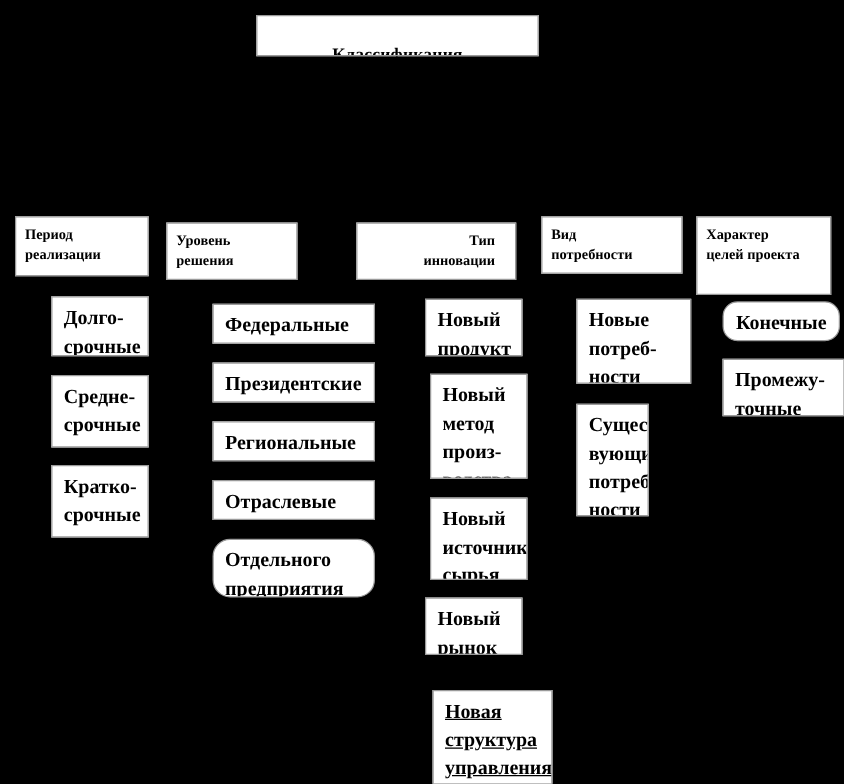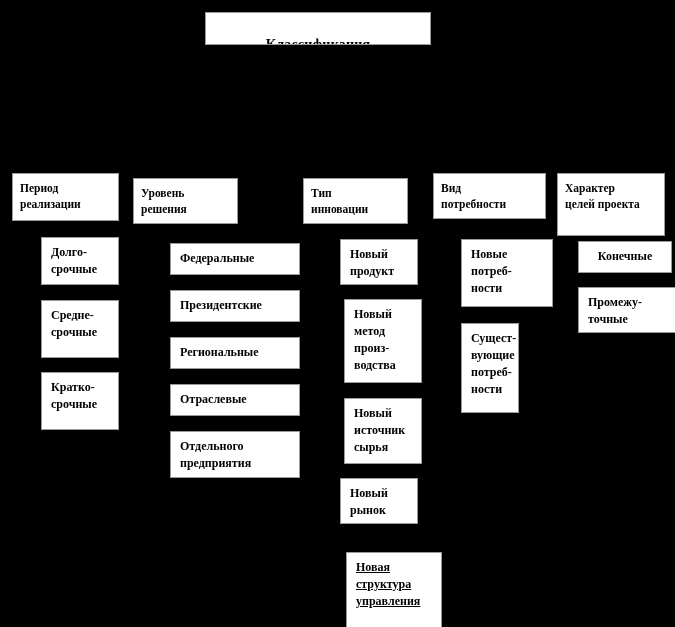--- a/index.html
+++ b/index.html
@@ -44,21 +44,21 @@
     padding-top: 22px;
   }
   
   .head {
     font-size: 11.5px;
     padding: 6px 16px 0 7px;
     text-align: left;
   }
   
   .leaf {
-    font-size: 12px;
+    font-size: 16px;
     padding: 6px 0 0 9px;
     text-align: left;
   }
   .leaf-center {
     text-align: center;
     padding-left: 0;
     padding-right: 0;
   }
   
   .connector {
@@ -116,28 +116,28 @@
   </div>
 
   <div class="node leaf" style="left:170px; top:290px; width:130px; height:32px;">
     <span class="txt">Президентские</span>
   </div>
 
   <div class="node leaf" style="left:170px; top:384px; width:130px; height:32px;">
     <span class="txt">Отраслевые</span>
   </div>
 
-  <div class="node leaf" style="left:170px; top:431px; width:130px; height:47px;">
+  <div class="node leaf" style="left:170px; top:431px; width:130px; height:47px;border-radius:14px;">
     <span class="txt">Отдельного
 предприятия</span>
   </div>
 
   <div class="connector" style="left:352px; top:105px; width:1px; height:73px;"></div>
 
-  <div class="node head" style="left:303px; top:178px; width:105px; height:46px;">
+  <div class="node head" style="left:285px; top:178px; width:128px; height:46px;text-align:right;">
     <span class="txt">Тип
 инновации</span>
   </div>
 
   <div class="node leaf" style="left:340px; top:239px; width:78px; height:46px;">
     <span class="txt">Новый
 продукт</span>
   </div>
 
   <div class="node leaf" style="left:344px; top:299px; width:78px; height:84px;">
@@ -184,21 +184,21 @@
 ности</span>
   </div>
 
   <div class="connector" style="left:610px; top:105px; width:1px; height:68px;"></div>
 
   <div class="node head" style="left:557px; top:173px; width:108px; height:63px;">
     <span class="txt">Характер
 целей проекта</span>
   </div>
 
-  <div class="node leaf leaf-center" style="left:578px; top:241px; width:94px; height:32px;">
+  <div class="node leaf leaf-center" style="left:578px; top:241px; width:94px; height:32px;border-radius:12px;">
     <span class="txt">Конечные</span>
   </div>
 
   <div class="node leaf" style="left:578px; top:287px; width:104px; height:46px;">
     <span class="txt">Промежу-
 точные</span>
   </div>
 
 </div>
 

